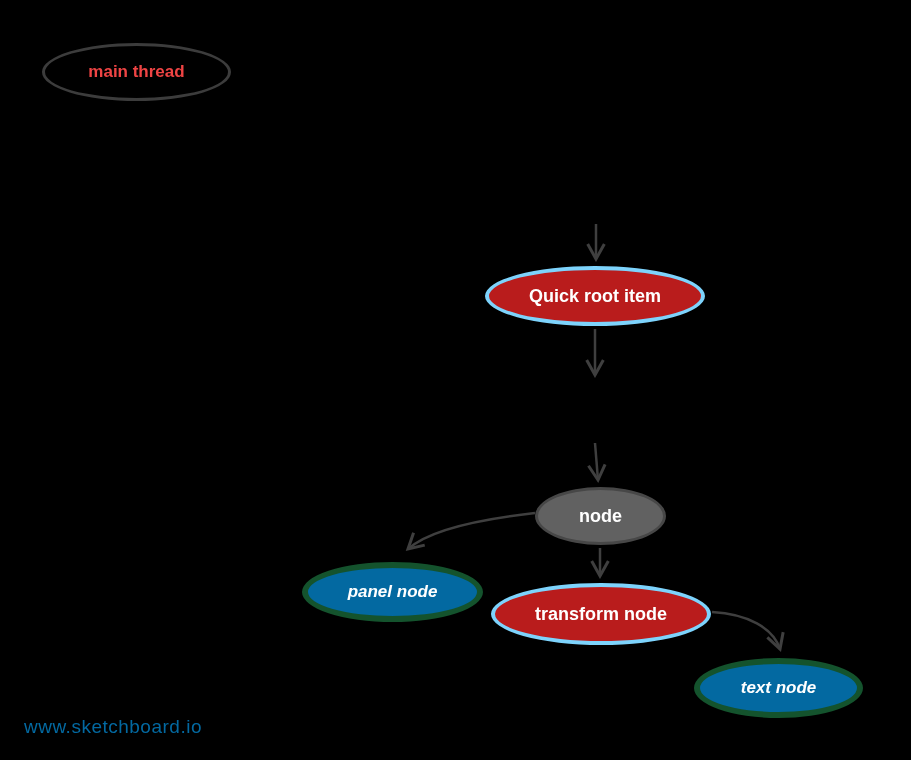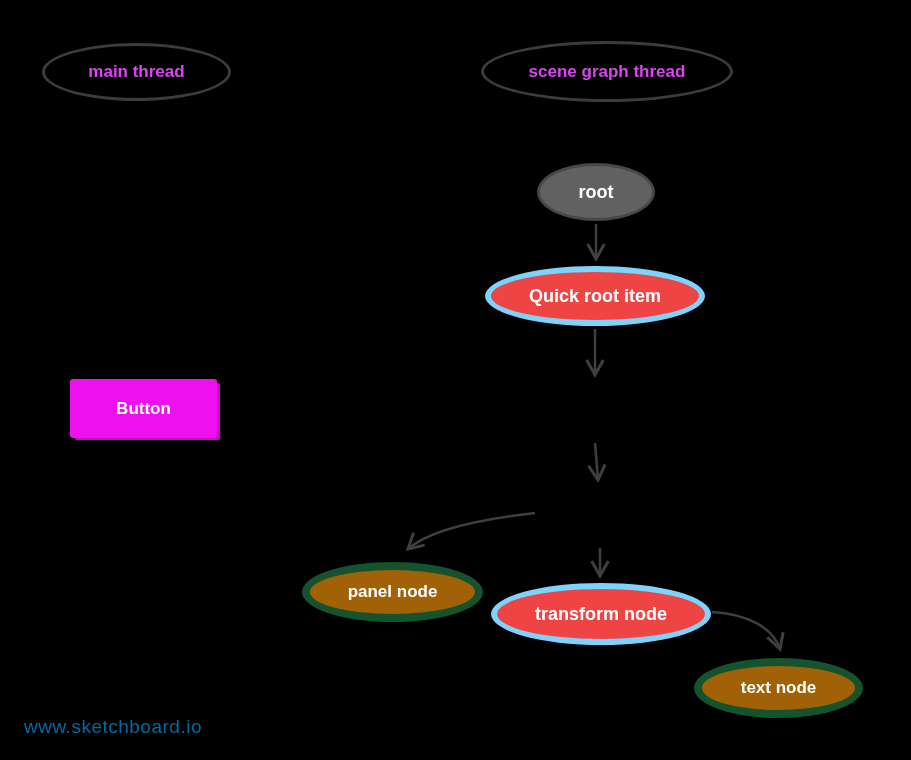--- a/index.html
+++ b/index.html
@@ -27,27 +27,27 @@
     display: flex;
     align-items: center;
     justify-content: center;
     box-sizing: border-box;
     border-radius: 50%;
     font-weight: bold;
     color: #ffffff;
     text-align: center;
     white-space: nowrap;
   }
-  .node-blue   { background: #ef4444; border: 6px solid #7dd3fc; }
-  .node-red    { background: #a16207; border: 8px solid #14532d; }
+  .node-blue   { background: #b91c1c; border: 4px solid #7dd3fc; }
+  .node-red    { background: #0369a1; border: 6px solid #14532d; font-style: italic; }
   .node-gray   { background: #616161; border: 3px solid #474747; }
   .node-outline {
     background: transparent;
     border: 3px solid #3c3c3c;
-    color: #d946ef;
+    color: #ef4444;
     align-items: center;
   }
   .node-rect {
     border-radius: 3px;
     background: #ee10ee;
     box-shadow: 4px 3px 0 -1px #c30cc3;
   }
   
   .pos-main-thread        { left: 42px;  top: 43px;  width: 189px; height: 58px; font-size: 17px; }
   .pos-scene-graph-thread { left: 481px; top: 41px;  width: 252px; height: 61px; font-size: 17px; }
@@ -85,45 +85,39 @@
     <path class="edge" d="M595,443 L598,480" marker-end="url(#ah)"></path>
     <path class="edge" d="M535,513 C472,520 428,531 408,549" marker-end="url(#ah)"></path>
     <path class="edge" d="M600,548 L600,576" marker-end="url(#ah)"></path>
     <path class="edge" d="M712,612 C748,614 773,628 780,649" marker-end="url(#ah)"></path>
   </svg>
 
   <div class="node node-outline pos-main-thread">
     <span>main thread</span>
   </div>
 
-  <div class="node node-outline pos-scene-graph-thread">
-    <span>scene graph thread</span>
-  </div>
 
-  <div class="node node-gray pos-root">
-    <span>root</span>
-  </div>
 
   <div class="node node-blue pos-quick-root-item">
     <span>Quick root item</span>
   </div>
 
 
+  <div class="node node-gray pos-node">
+    <span>node</span>
+  </div>
 
   <div class="node node-red pos-panel-node">
     <span>panel node</span>
   </div>
 
   <div class="node node-blue pos-transform-node">
     <span>transform node</span>
   </div>
 
   <div class="node node-red pos-text-node">
     <span>text node</span>
   </div>
 
-  <div class="node node-rect pos-button-rect">
-    <span>Button</span>
-  </div>
 
   <div class="watermark">www.sketchboard.io</div>
 
 </div>
 
 </body></html>

